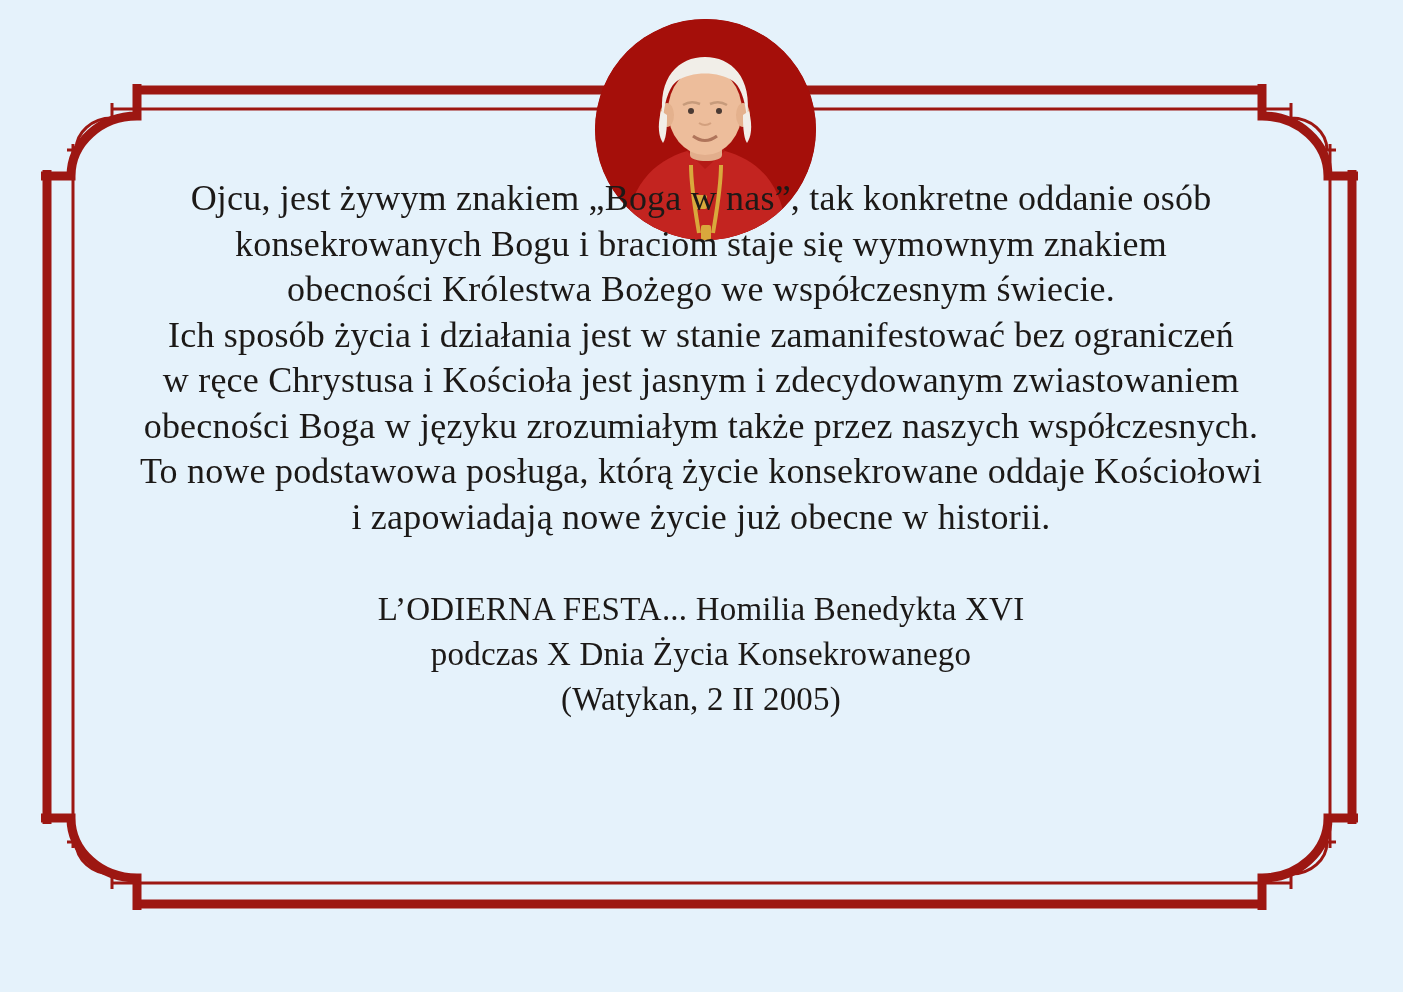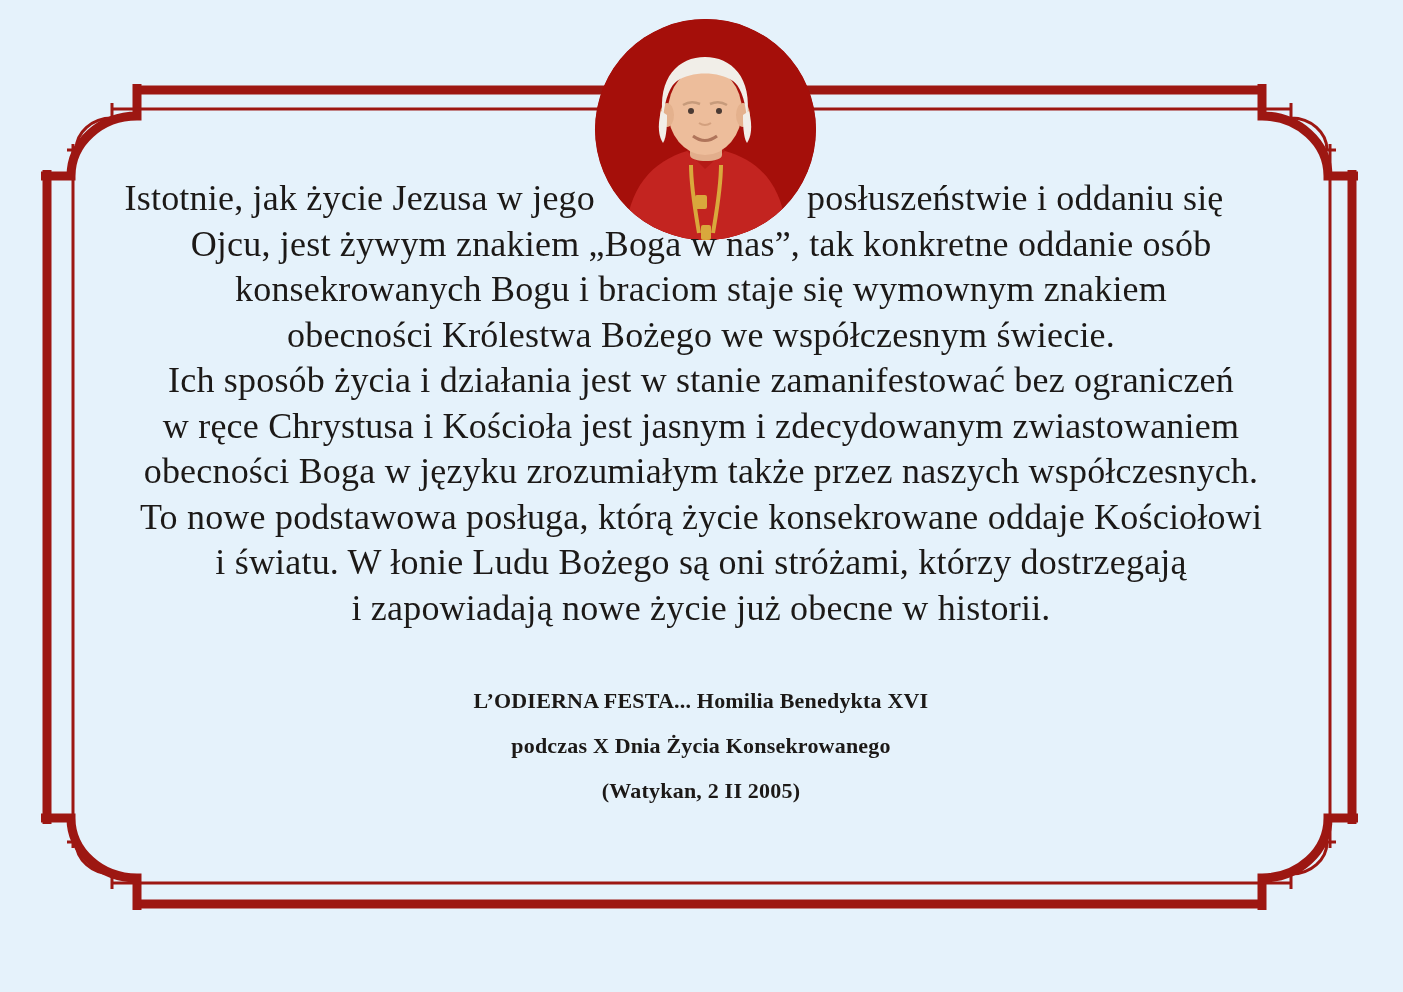--- a/index.html
+++ b/index.html
@@ -29,21 +29,21 @@
   .q-line{height:45.5px;line-height:45.5px;white-space:nowrap;}
   .q-line-split{
     display:grid;
     grid-template-columns:1fr 212px 1fr;
     height:45.5px;line-height:45.5px;
   }
   .q-left{text-align:right;white-space:nowrap;}
   .q-right{text-align:left;white-space:nowrap;}
   .q-gap{}
   .q-spacer{height:47px;}
-  .attr-line{height:45px;line-height:45px;font-size:22px;white-space:nowrap;font-weight:bold;}
+  .attr-line{height:45px;line-height:45px;font-size:33px;white-space:nowrap;}
 </style>
 </head>
 <body>
 
 <svg class="frame-svg" viewBox="0 0 1403 992" aria-hidden="true">
   <g stroke="#9D1712" fill="none" stroke-width="9">
     <path d="M 137 90 H 1262"></path>
     <path d="M 137 904 H 1262"></path>
     <path d="M 47 170 V 824"></path>
     <path d="M 1352 170 V 824"></path>
@@ -90,33 +90,27 @@
     <path d="M 98 117 q 12 9 24 0" stroke="#B0755B" stroke-width="3" fill="none"></path>
 
     <path d="M 96 146 C 96 168 100 190 104 214" stroke="#D9A83C" stroke-width="4" fill="none"></path>
     <path d="M 126 146 C 126 168 122 190 118 214" stroke="#D9A83C" stroke-width="4" fill="none"></path>
     <rect x="100" y="176" width="12" height="14" rx="2" fill="#D9A83C"></rect>
     <rect x="106" y="206" width="10" height="15" rx="2" fill="#D9A83C"></rect>
   </svg>
 </div>
 
 <div class="quote-block">
-  <div class="q-line-split">
-    <span class="q-left">Istotnie, jak życie Jezusa w jego</span>
-    <span class="q-gap"></span>
-    <span class="q-right">posłuszeństwie i oddaniu się</span>
-  </div>
   <div class="q-line">Ojcu, jest żywym znakiem „Boga w nas”, tak konkretne oddanie osób</div>
   <div class="q-line">konsekrowanych Bogu i braciom staje się wymownym znakiem</div>
   <div class="q-line">obecności Królestwa Bożego we współczesnym świecie.</div>
   <div class="q-line">Ich sposób życia i działania jest w stanie zamanifestować bez ograniczeń</div>
   <div class="q-line">w ręce Chrystusa i Kościoła jest jasnym i zdecydowanym zwiastowaniem</div>
   <div class="q-line">obecności Boga w języku zrozumiałym także przez naszych współczesnych.</div>
   <div class="q-line">To nowe podstawowa posługa, którą życie konsekrowane oddaje Kościołowi</div>
-  <div class="q-line">i światu. W łonie Ludu Bożego są oni stróżami, którzy dostrzegają</div>
   <div class="q-line">i zapowiadają nowe życie już obecne w historii.</div>
 
   <div class="q-spacer"></div>
 
   <div class="attr-line">L’ODIERNA FESTA... Homilia Benedykta XVI</div>
   <div class="attr-line">podczas X Dnia Życia Konsekrowanego</div>
   <div class="attr-line">(Watykan, 2 II 2005)</div>
 </div>
 
 </body></html>

